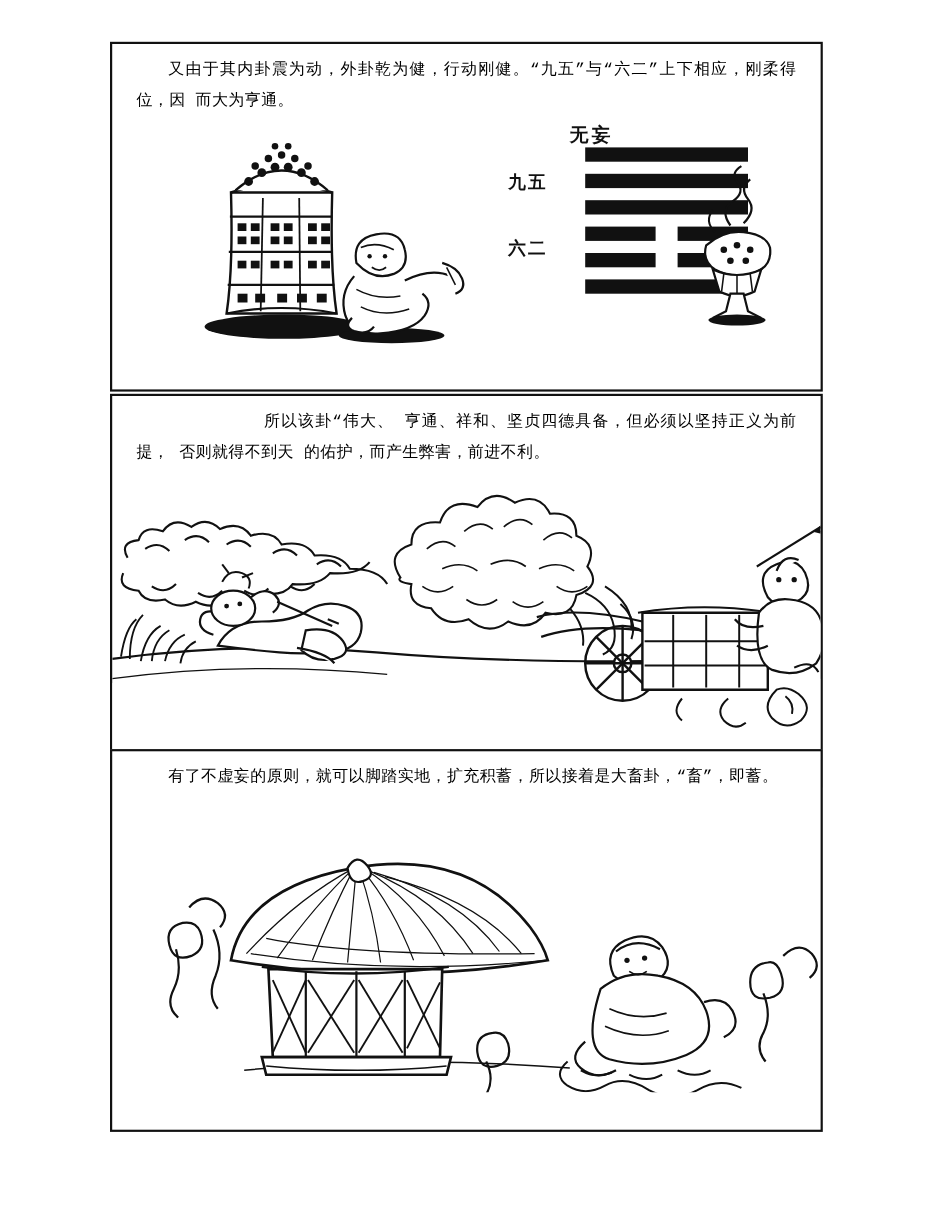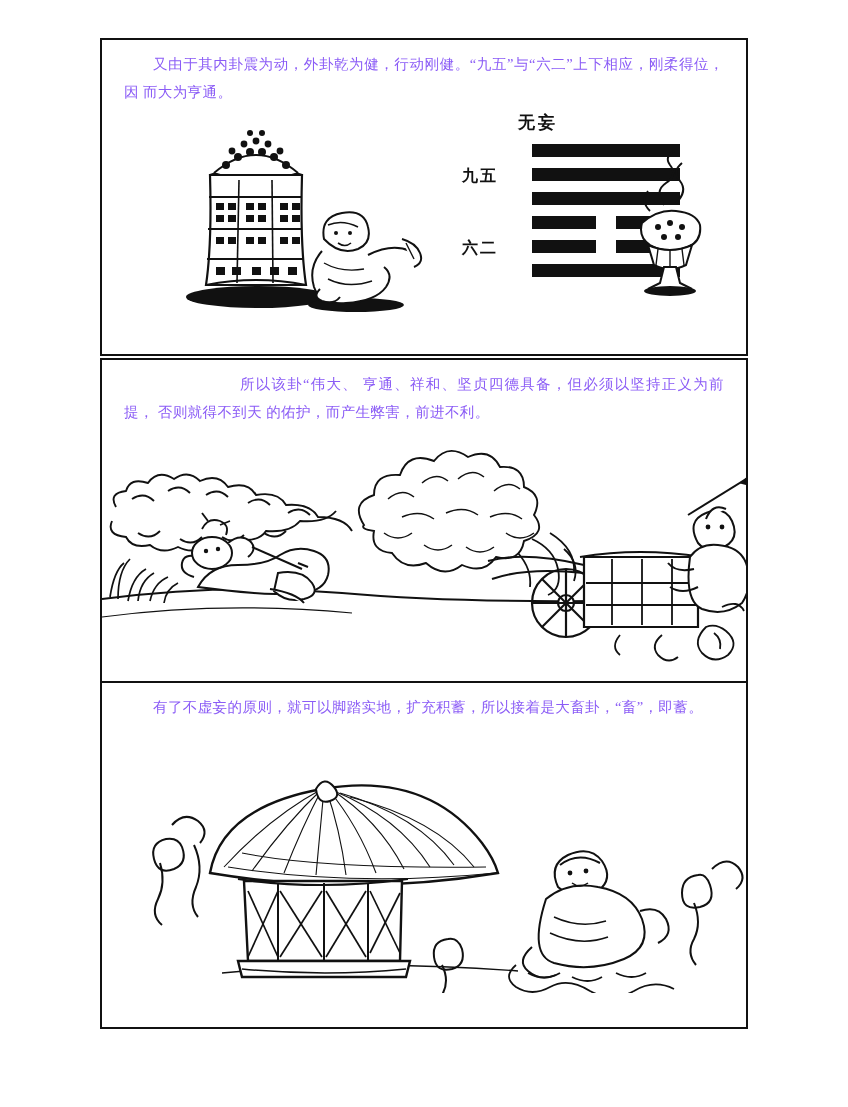--- a/index.html
+++ b/index.html
@@ -28,24 +28,24 @@
     border: 2px solid #111;
     background: #fff;
     box-sizing: border-box;
     overflow: hidden;
   }
   #panel-1 { top: 38px;  height: 318px; }
   #panel-2 { top: 358px; height: 358px; }
   #panel-3 { top: 681px; height: 348px; }
 
   .caption {
-    font-family: Liberation Serif, serif;
+    font-family: Liberation Mono, monospace;
     font-size: 14.5px;
     line-height: 1.95;
-    color: #8b5cf6;
+    color: #000000;
     letter-spacing: 0.4px;
     padding: 10px 22px 0 22px;
     text-align: justify;
   }
   .caption.indent { text-indent: 2em; }
   .caption.indent-right { text-indent: 8em; }
 
   
   .p1-art { position: relative; height: 208px; }
 
@@ -58,39 +58,39 @@
   .hex-title {
     font-family: "DejaVu Sans", sans-serif;
     font-size: 17px;
     font-weight: bold;
     color: #111;
     text-align: left;
     width: 160px;
     margin-left: 46px;
     letter-spacing: 3px;
   }
-  .hex-body { position: relative; margin-top: 10px; height: 132px; }
+  .hex-body { position: relative; height: 132px; }
   .hex-lines { position: absolute; left: 60px; top: 0; width: 148px; }
   .hline { height: 13px; margin-bottom: 11px; position: relative; }
   .hline .seg { position: absolute; top: 0; height: 13px; background: #111; }
   .hline.yang .seg { left: 0; width: 100%; }
   .hline.yin .seg.l { left: 0; width: 43%; }
   .hline.yin .seg.r { right: 0; width: 43%; }
 
   .hex-label {
     position: absolute;
     font-family: "DejaVu Sans", sans-serif;
     font-size: 16px;
     font-weight: bold;
     color: #111;
     letter-spacing: 2px;
     white-space: nowrap;
   }
   #label-95 { left: -10px; top: 22px; }
-  #label-62 { left: -10px; top: 94px; }
+  #label-62 { left: -10px; top: 82px; }
 
   .art-svg { position: absolute; }
 
   
   .p2-art { position: relative; height: 270px; }
 
   
   .p3-art { position: relative; height: 275px; }
 
   svg { display: block; }

